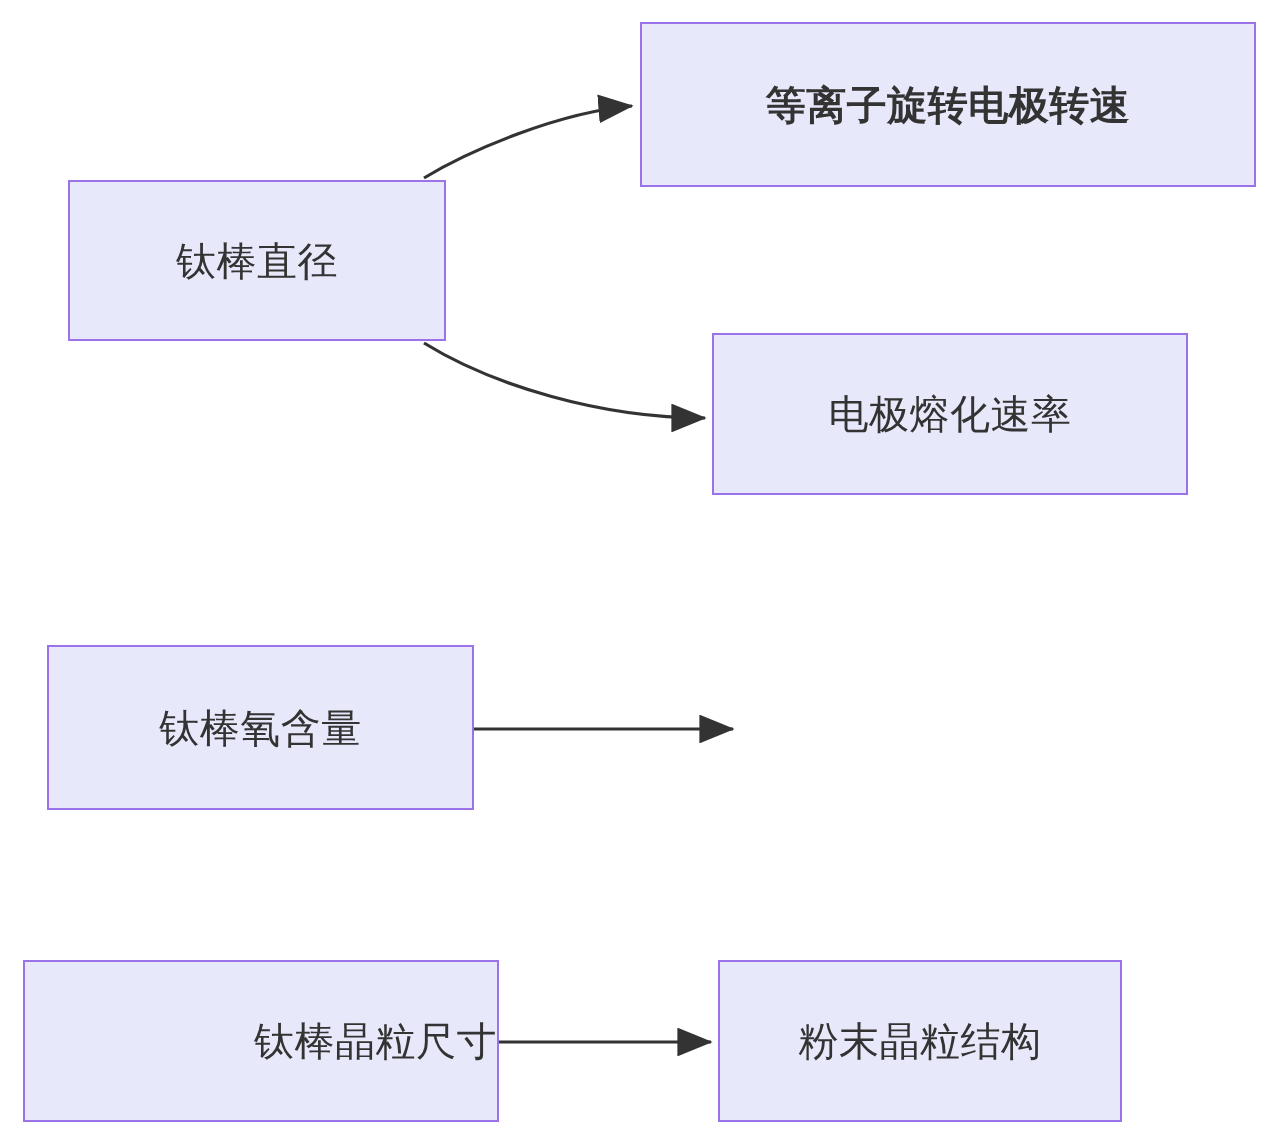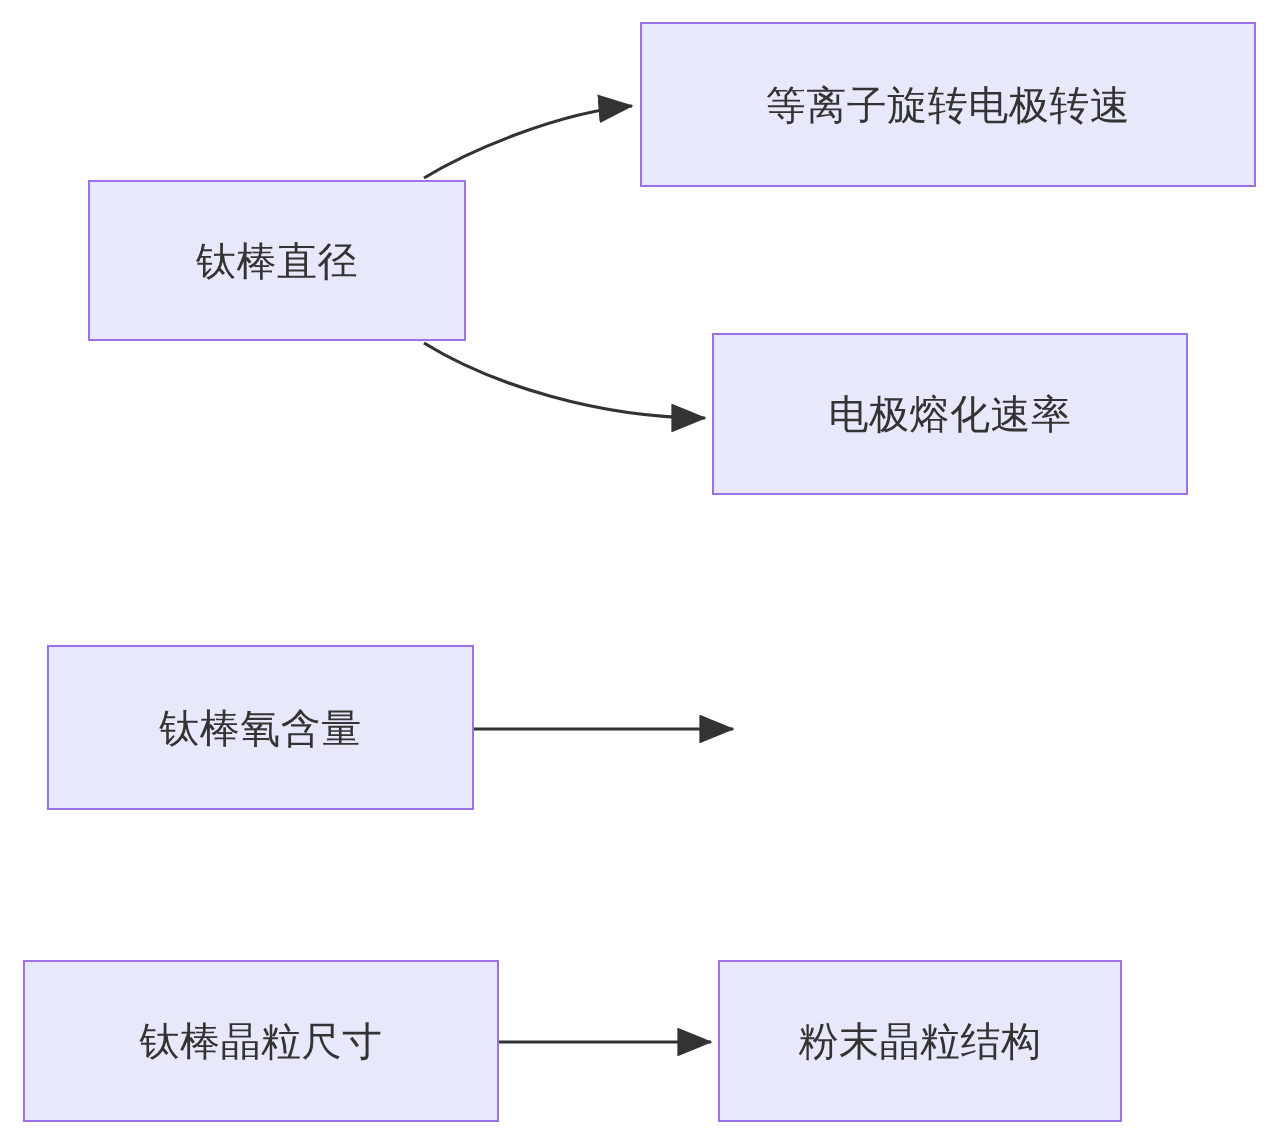--- a/index.html
+++ b/index.html
@@ -36,26 +36,26 @@
     text-align: center;
   }
   .node-label {
     color: #333333;
     font-size: 40px;
     line-height: 1.2;
     letter-spacing: 0.5px;
     white-space: nowrap;
   }
   
-  #node-rod-diameter      { left: 68px;  top: 180px;  width: 378px; height: 161px; margin-left: 20px; }
-  #node-plasma-speed      { left: 640px; top: 22px;   width: 616px; height: 165px; }
+  #node-rod-diameter      { left: 68px;  top: 180px;  width: 378px; height: 161px; }
+  #node-plasma-speed      { left: 640px; top: 22px;   width: 616px; height: 165px; font-weight: bold; }
   #node-melt-rate         { left: 712px; top: 333px;  width: 476px; height: 162px; }
   #node-rod-oxygen        { left: 47px;  top: 645px;  width: 427px; height: 165px; }
   #node-powder-oxygen     { left: 740px; top: 645px;  width: 420px; height: 165px; }
-  #node-rod-grain-size    { left: 23px;  top: 960px;  width: 476px; height: 162px; }
+  #node-rod-grain-size    { left: 23px;  top: 960px;  width: 476px; height: 162px; justify-content: flex-end; }
   #node-powder-grain-str  { left: 718px; top: 960px;  width: 404px; height: 162px; }
 </style>
 </head>
 <body>
 
 <div id="canvas">
 
   <svg id="edge-layer" viewBox="0 0 1278 1146" width="1278" height="1146" xmlns="http://www.w3.org/2000/svg">
     <defs>
       <marker id="arrowhead" markerWidth="11" markerHeight="9" refX="10.5" refY="4.5" orient="auto" markerUnits="strokeWidth">

